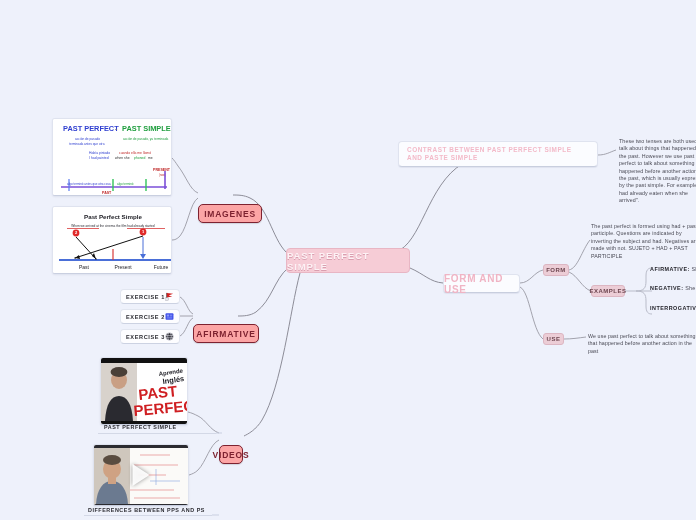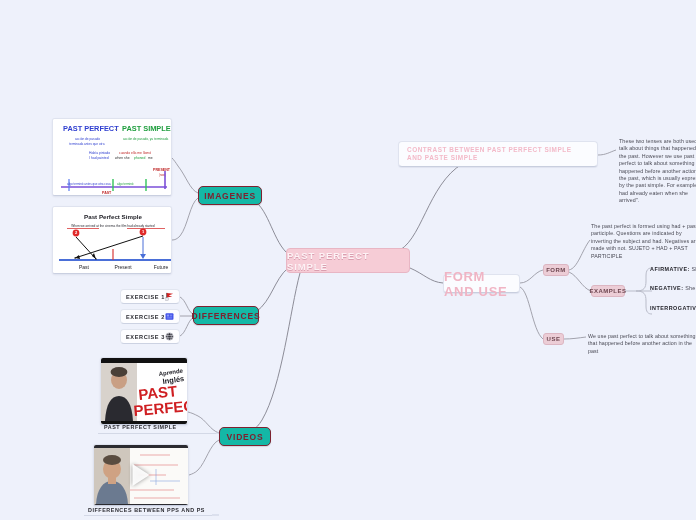--- a/index.html
+++ b/index.html
@@ -18,28 +18,29 @@
   .center-node{
     left:286px;top:248px;width:124px;height:25px;
     background:#f6ccd6;border:1px solid #e8b6c4;border-radius:4px;
     display:flex;align-items:center;justify-content:center;
     color:#fdf2f5;font-size:9.5px;font-weight:bold;letter-spacing:.9px;
     text-shadow:0 1px 0 #d99fb0;
   }
 
   
   .pill-dark{
-    background:#14b8a6;border:1.4px solid #7d2230;border-radius:5px;
+    background:#fca5a5;border:1.4px solid #7d2230;border-radius:5px;
     display:flex;align-items:center;justify-content:center;
     color:#7d2230;font-size:8.5px;font-weight:bold;letter-spacing:.8px;
     box-shadow:0 1px 1px rgba(0,0,0,.12);
+    margin-top:18px;
   }
   #node-imagenes{left:198px;top:186px;width:64px;height:19px;}
   #node-activities{left:193px;top:306px;width:66px;height:19px;}
-  #node-videos{left:219px;top:427px;width:52px;height:19px;}
+  #node-videos{left:219px;top:427px;width:24px;height:19px;}
 
   
   .pill-soft{
     background:#eccdd6;border:1px solid #dcb6c2;border-radius:3px;
     display:flex;align-items:center;justify-content:center;
     color:#6d4650;font-size:6px;font-weight:bold;letter-spacing:.5px;
   }
   #node-form{left:543px;top:264px;width:26px;height:12px;}
   #node-examples{left:591px;top:285px;width:34px;height:12px;}
   #node-use{left:543px;top:333px;width:21px;height:12px;}
@@ -52,21 +53,21 @@
   }
   #node-contrast{
     left:398px;top:141px;width:200px;height:26px;padding:4px 8px;
     flex-direction:column;justify-content:center;align-items:flex-start;
   }
   #node-contrast .ln{
     color:#f3b9c8;font-size:6.4px;font-weight:bold;letter-spacing:.55px;line-height:8.4px;
   }
   #node-formuse{
     left:443px;top:274px;width:77px;height:19px;justify-content:center;
-    color:#f0b4c4;font-size:13px;font-weight:bold;letter-spacing:.7px;
+    color:#f0b4c4;font-size:10px;font-weight:bold;letter-spacing:.7px;
   }
 
   
   .ex-row{
     background:#fdfdff;border:1px solid #e2e6f0;border-bottom:1.4px solid #ccd2e2;
     border-radius:4px;display:flex;align-items:center;justify-content:space-between;
     padding:0 5px;color:#2c2c33;font-size:5.6px;font-weight:bold;letter-spacing:.6px;
   }
   #ex1{left:120px;top:289px;width:60px;height:15px;}
   #ex2{left:120px;top:309px;width:60px;height:15px;}
@@ -272,21 +273,21 @@
       <line x1="60" y1="42" x2="60" y2="53" stroke="#d83a3a" stroke-width="1.2"></line>
       <text x="22" y="52" text-anchor="middle" font-family="Liberation Sans, sans-serif" font-size="4" fill="#111">x</text>
       <text x="43" y="52.5" text-anchor="middle" font-family="Liberation Sans, sans-serif" font-size="4" fill="#111">x</text>
       <text x="31" y="62" text-anchor="middle" font-family="Liberation Sans, sans-serif" font-size="5" fill="#1b1b22">Past</text>
       <text x="70" y="62" text-anchor="middle" font-family="Liberation Sans, sans-serif" font-size="5" fill="#1b1b22">Present</text>
       <text x="108" y="62" text-anchor="middle" font-family="Liberation Sans, sans-serif" font-size="5" fill="#1b1b22">Future</text>
     </svg>
   </div>
 
   <div class="node pill-dark" id="node-activities">
-    <span>DIFFERENCES</span>
+    <span>AFIRMATIVE</span>
   </div>
 
   <div class="node ex-row" id="ex1">
     <span>EXERCISE 1</span>
     <svg class="ex-ico" viewBox="0 0 10 10">
       <path d="M2,9 L2,1" stroke="#333" stroke-width="1"></path>
       <path d="M2,1 L9,2 L4,4 L8,5 L2,6 Z" fill="#cf2020"></path>
       <rect x="0" y="6.5" width="4" height="2.6" fill="#e9e9ef" stroke="#9a9aa4" stroke-width=".4"></rect>
     </svg>
   </div>

